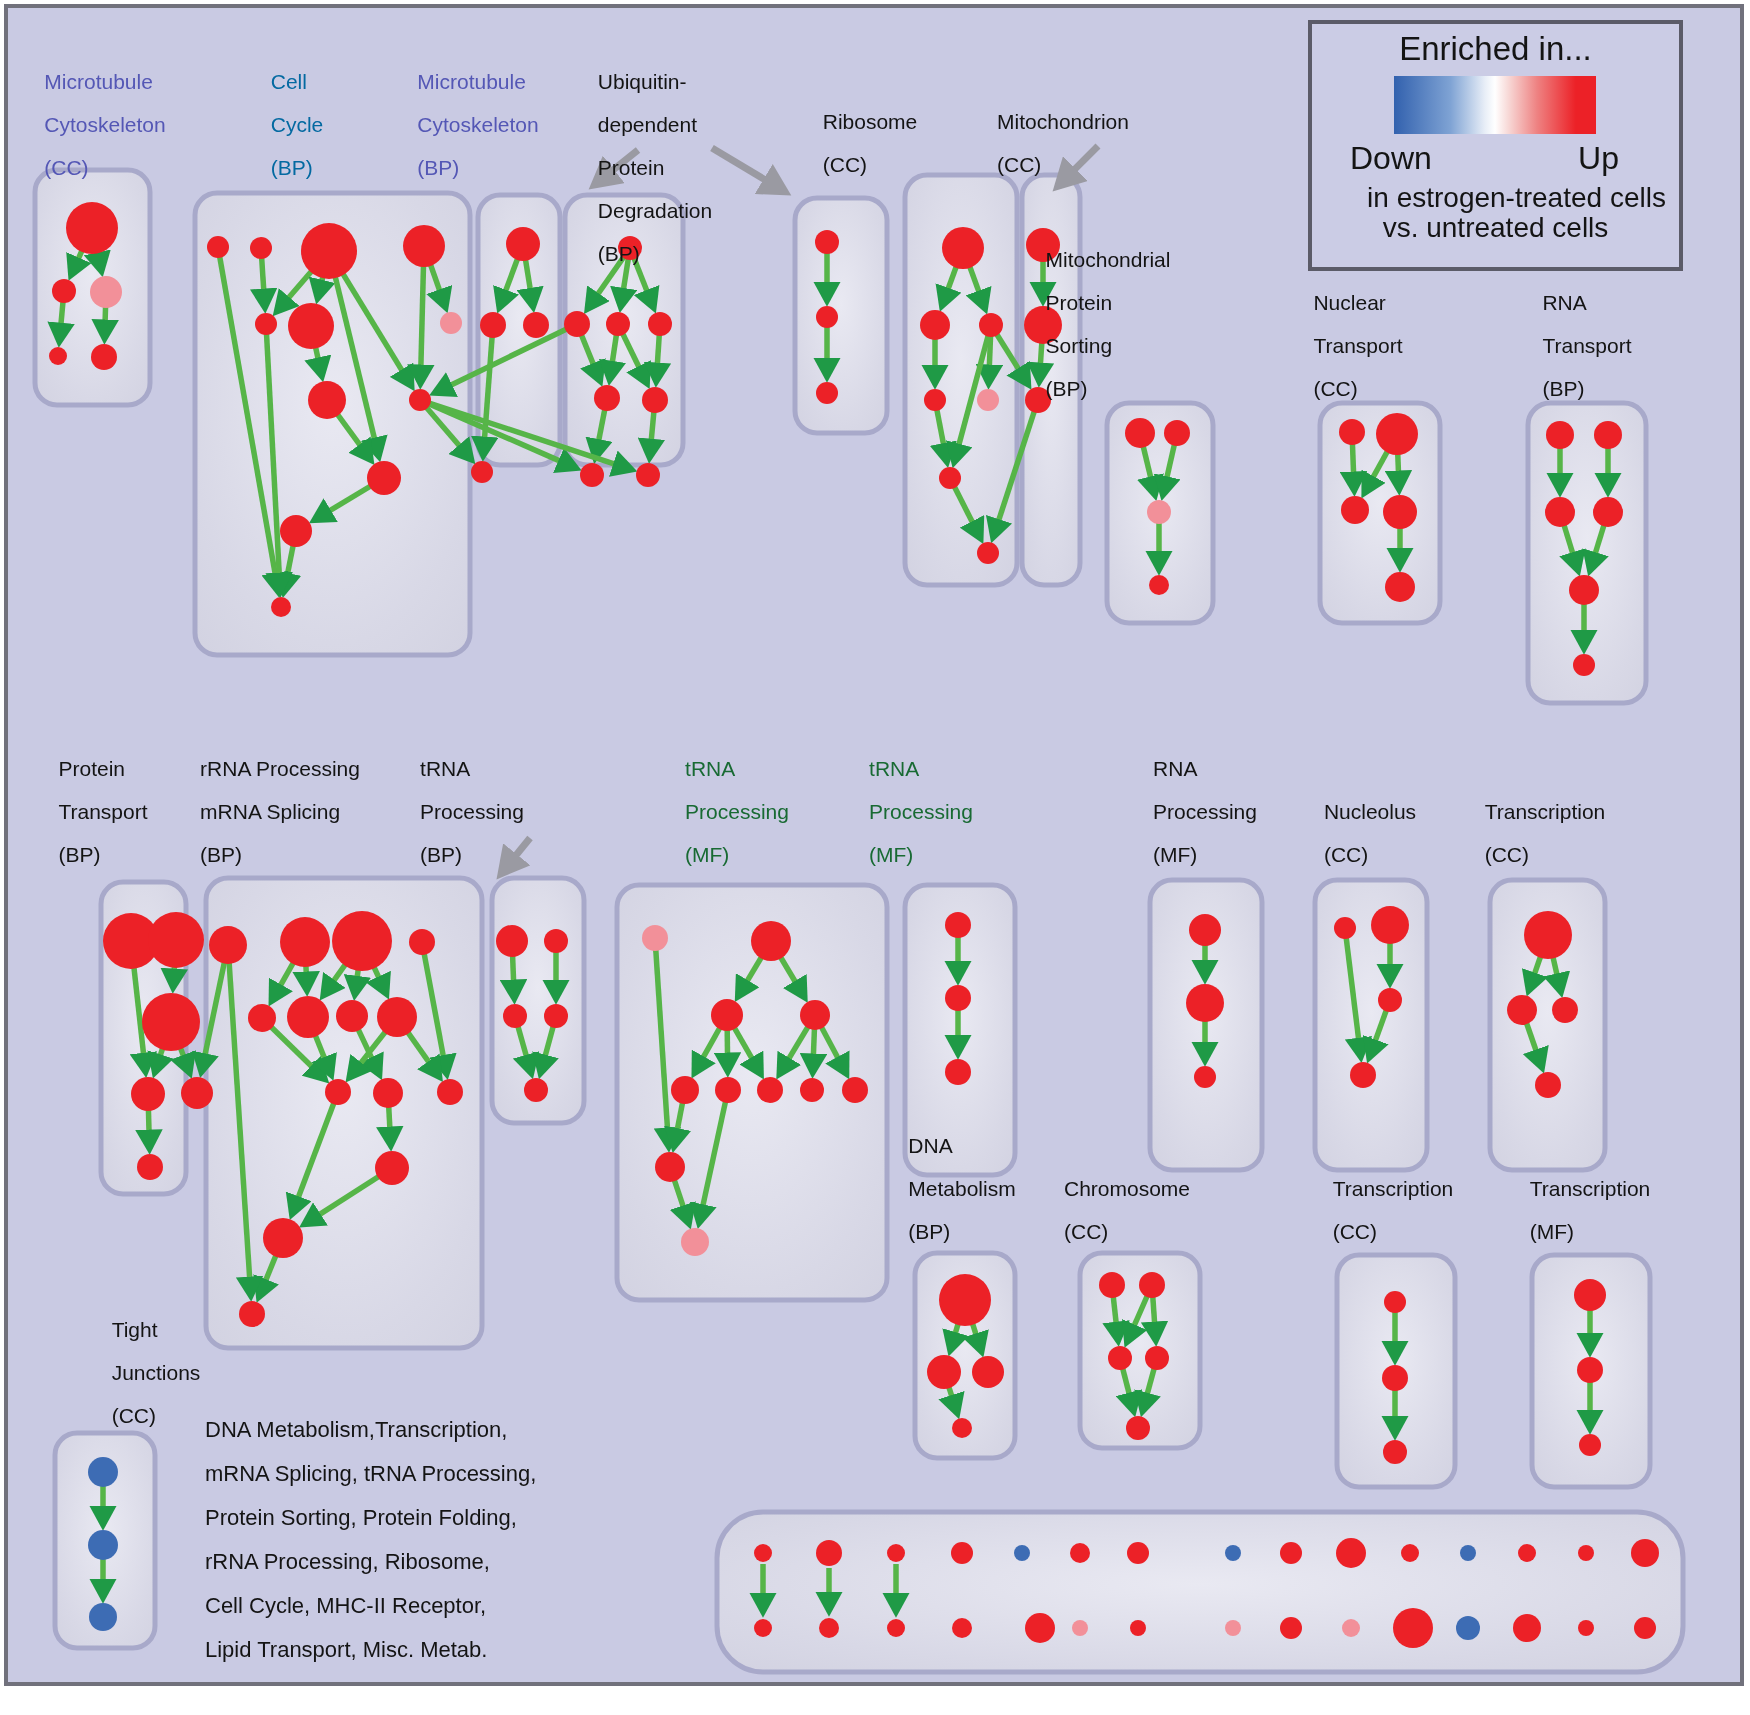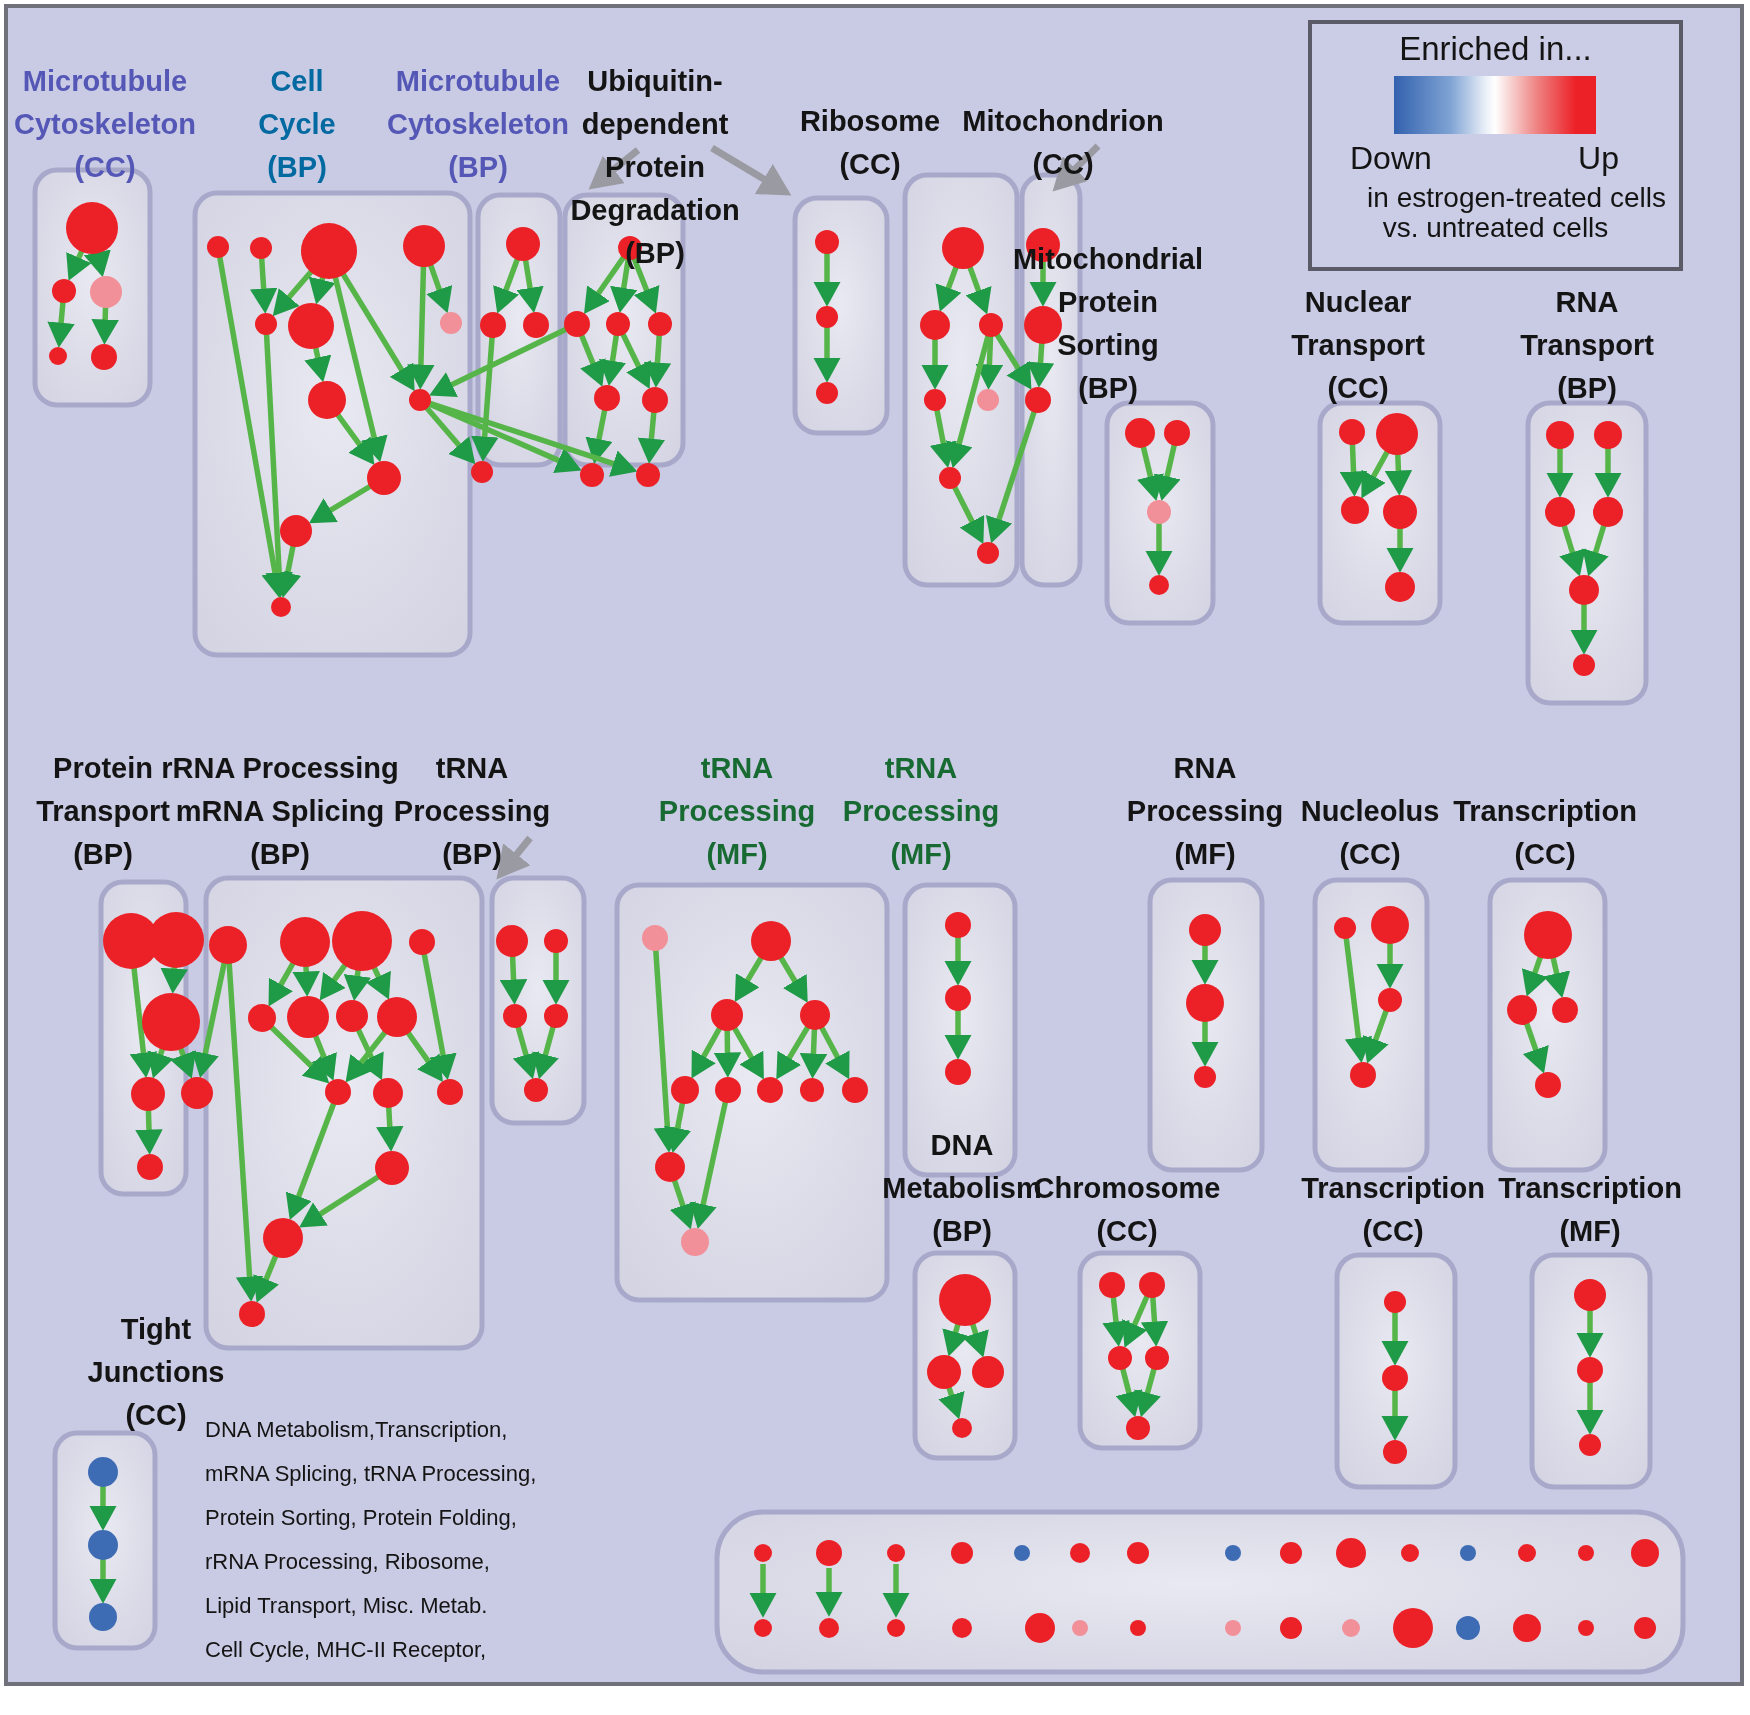--- a/index.html
+++ b/index.html
@@ -1,19 +1,19 @@
 <!DOCTYPE html>
 <html><head>
 <meta charset="utf-8">
 <style>
   html,body{margin:0;padding:0;background:#ffffff;}
   body{width:1750px;height:1715px;position:relative;font-family:"Liberation Sans",sans-serif;overflow:hidden;}
   #stage{position:absolute;left:0;top:0;width:1750px;height:1715px;}
   svg#diagram{position:absolute;left:0;top:0;}
-  .lbl{position:absolute;transform:translateX(-50%);text-align:center;font-size:29px;line-height:43px;white-space:nowrap;font-weight:700;letter-spacing:0px;}
+  .lbl{position:absolute;transform:translateX(-50%);font-size:21px;line-height:43px;white-space:nowrap;font-weight:400;letter-spacing:0px;}
   .misc{position:absolute;font-size:22px;line-height:44px;color:#141414;white-space:nowrap;font-weight:500;}
   
   #legend{position:absolute;left:1308px;top:20px;width:375px;height:251px;background:#cbccе6;background:#cbcce5;border:4px solid #5b5b68;box-sizing:border-box;}
   #legend .ltitle{position:absolute;left:0;right:0;top:6px;text-align:center;font-size:33px;color:#141414;}
   #legend .lbar{position:absolute;left:82px;top:52px;width:202px;height:58px;
     background:linear-gradient(to right,#3261ae 0%,#7fa3d4 28%,#e8eef7 45%,#ffffff 50%,#f7d6d4 57%,#ee8181 71%,#ec2127 90%);}
   #legend .ldown{position:absolute;left:38px;top:116px;font-size:32px;color:#141414;}
   #legend .lup{position:absolute;right:60px;top:116px;font-size:32px;color:#141414;}
   #legend .lsub1{position:absolute;left:0;right:0;top:158px;text-align:center;font-size:28px;color:#141414;margin-left:42px;}
   #legend .lsub2{position:absolute;left:0;right:0;top:188px;text-align:center;font-size:28px;color:#141414;}
@@ -460,22 +460,22 @@
         <div>Junctions</div>
         <div>(CC)</div>
       </div>
     </div>
 
   <div id="misc" class="misc" style="left: 205px; top: 1408px;">
       <div>DNA Metabolism,Transcription,</div>
       <div>mRNA Splicing, tRNA Processing,</div>
       <div>Protein Sorting, Protein Folding,</div>
       <div>rRNA Processing, Ribosome,</div>
+      <div>Cell Cycle, MHC-II Receptor,</div>
       <div>Lipid Transport, Misc. Metab.</div>
-      <div>Cell Cycle, MHC-II Receptor,</div>
     </div>
 
   <div id="legend">
     <div class="ltitle">Enriched in...</div>
     <div class="lbar"></div>
     <div class="ldown">Down</div>
     <div class="lup">Up</div>
     <div class="lsub1">in estrogen-treated cells</div>
     <div class="lsub2">vs. untreated cells</div>
   </div>

